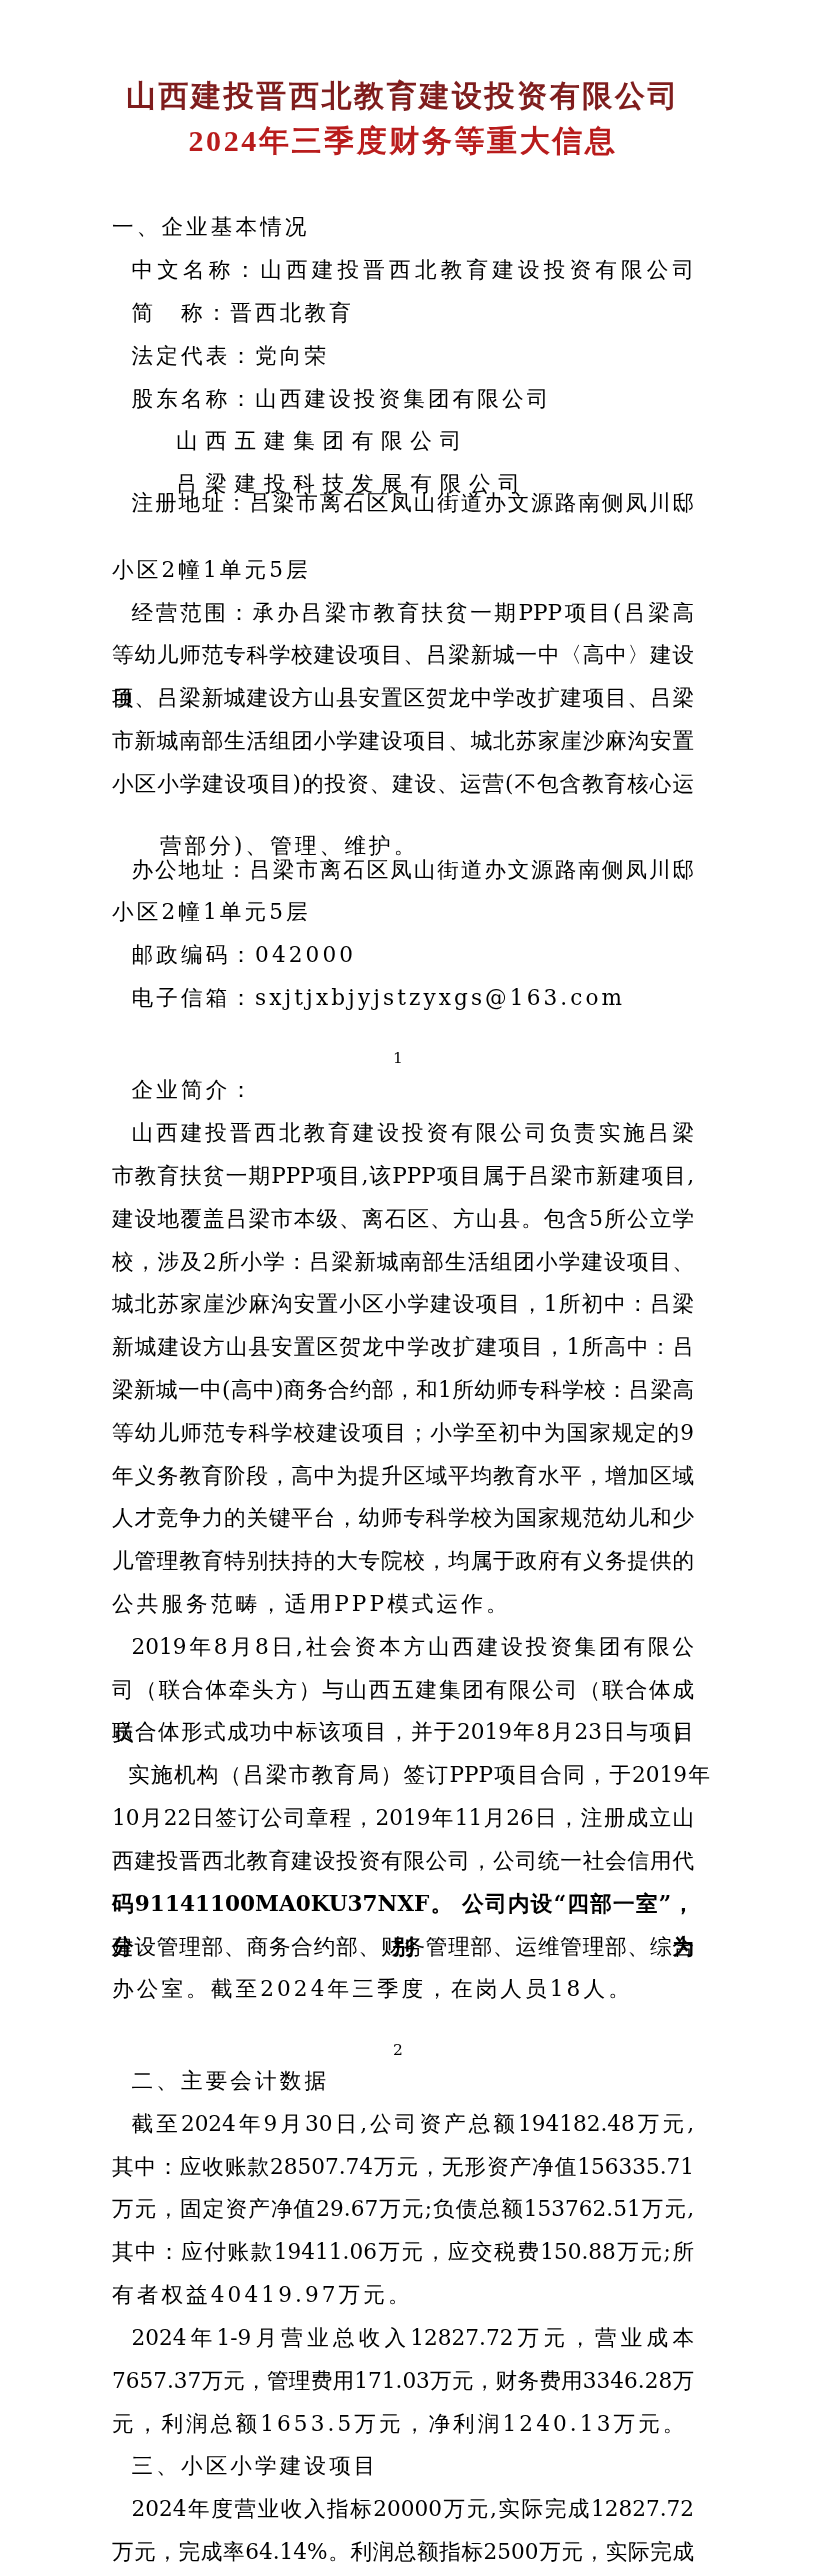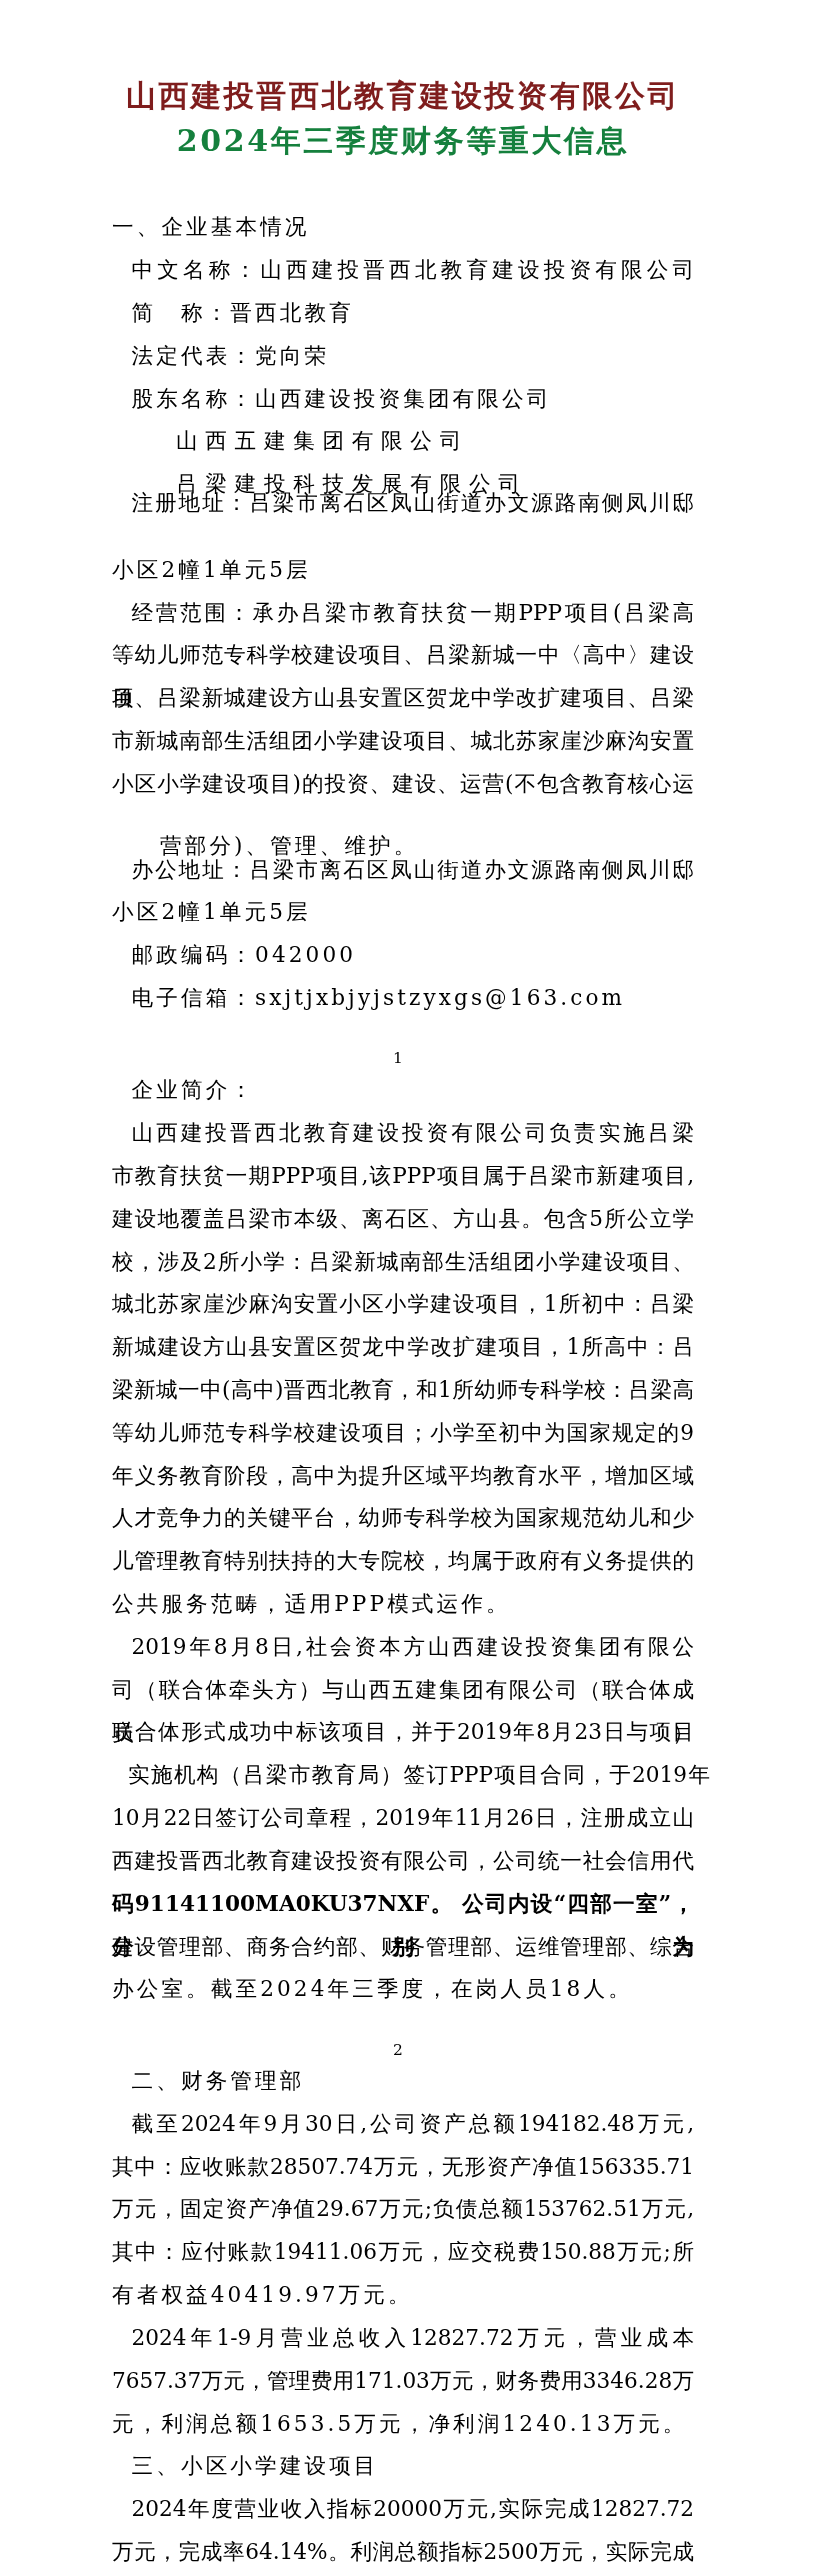--- a/index.html
+++ b/index.html
@@ -52,21 +52,21 @@
     line-height:21.6px;
     text-align:center;
     font-size:15.5px;
   }
 </style>
 </head>
 <body>
 
 <div class="page-canvas">
   <div class="doc-title title-1" style="color: #7f1d1d;">山西建投晋西北教育建设投资有限公司</div>
-  <div class="doc-title title-2" style="color: #15803d;">2024年三季度财务等重大信息</div>
+  <div class="doc-title title-2" style="color: #b91c1c; font-family: Liberation Serif, serif;">2024年三季度财务等重大信息</div>
   <div id="doc-body">
       <div class="ln e" style="top: 205px;">一、企业基本情况</div>
       <div class="ln f" style="top: 248px;">中文名称：山西建投晋西北教育建设投资有限公司</div>
       <div class="ln p" style="top: 291px;">简　称：晋西北教育</div>
       <div class="ln p" style="top: 334px;">法定代表：党向荣</div>
       <div class="ln p" style="top: 377px;">股东名称：山西建设投资集团有限公司</div>
       <div class="ln sub" style="top: 419px;">山西五建集团有限公司</div>
       <div class="ln sub" style="top: 462px;">吕梁建投科技发展有限公司</div>
       <div class="ln f" style="top: 481px;">注册地址：吕梁市离石区凤山街道办文源路南侧凤川邸</div>
       <div class="ln e" style="top: 548px;">小区2幢1单元5层</div>
@@ -81,37 +81,37 @@
       <div class="ln p" style="top: 933px;">邮政编码：042000</div>
       <div class="ln p" style="top: 976px;">电子信箱：sxjtjxbjyjstzyxgs@163.com</div>
       <div class="pgnum" style="top: 1048px;">1</div>
       <div class="ln p" style="top: 1068px;">企业简介：</div>
       <div class="ln f" style="top: 1111px;">山西建投晋西北教育建设投资有限公司负责实施吕梁</div>
       <div class="ln j" style="top: 1154px;">市教育扶贫一期PPP项目,该PPP项目属于吕梁市新建项目,</div>
       <div class="ln j" style="top: 1197px;">建设地覆盖吕梁市本级、离石区、方山县。包含5所公立学</div>
       <div class="ln j" style="top: 1240px;">校，涉及2所小学：吕梁新城南部生活组团小学建设项目、</div>
       <div class="ln j" style="top: 1282px;">城北苏家崖沙麻沟安置小区小学建设项目，1所初中：吕梁</div>
       <div class="ln j" style="top: 1325px;">新城建设方山县安置区贺龙中学改扩建项目，1所高中：吕</div>
-      <div class="ln j" style="top: 1368px;">梁新城一中(高中)晋西北教育，和1所幼师专科学校：吕梁高</div>
+      <div class="ln j" style="top: 1368px;">梁新城一中(高中)商务合约部，和1所幼师专科学校：吕梁高</div>
       <div class="ln j" style="top: 1411px;">等幼儿师范专科学校建设项目；小学至初中为国家规定的9</div>
       <div class="ln j" style="top: 1454px;">年义务教育阶段，高中为提升区域平均教育水平，增加区域</div>
       <div class="ln j" style="top: 1496px;">人才竞争力的关键平台，幼师专科学校为国家规范幼儿和少</div>
       <div class="ln j" style="top: 1539px;">儿管理教育特别扶持的大专院校，均属于政府有义务提供的</div>
       <div class="ln e" style="top: 1582px;">公共服务范畴，适用PPP模式运作。</div>
       <div class="ln f" style="top: 1625px;">2019年8月8日,社会资本方山西建设投资集团有限公</div>
       <div class="ln j" style="top: 1668px;">司（联合体牵头方）与山西五建集团有限公司（联合体成员）</div>
       <div class="ln j" style="top: 1710px;">联合体形式成功中标该项目，并于2019年8月23日与项目</div>
       <div class="ln j" style="top: 1753px; margin-left: 16px;">实施机构（吕梁市教育局）签订PPP项目合同，于2019年</div>
       <div class="ln j" style="top: 1796px;">10月22日签订公司章程，2019年11月26日，注册成立山</div>
       <div class="ln j" style="top: 1839px;">西建投晋西北教育建设投资有限公司，公司统一社会信用代</div>
       <div class="ln j" style="top: 1882px; font-weight: bold;">码91141100MA0KU37NXF。 公司内设“四部一室”，分别为</div>
       <div class="ln j" style="top: 1925px;">建设管理部、商务合约部、财务管理部、运维管理部、综合</div>
       <div class="ln e" style="top: 1967px;">办公室。截至2024年三季度，在岗人员18人。</div>
       <div class="pgnum" style="top: 2040px;">2</div>
-      <div class="ln p" style="top: 2059px;">二、财务管理部</div>
+      <div class="ln p" style="top: 2059px;">二、主要会计数据</div>
       <div class="ln f" style="top: 2102px;">截至2024年9月30日,公司资产总额194182.48万元,</div>
       <div class="ln j" style="top: 2145px;">其中：应收账款28507.74万元，无形资产净值156335.71</div>
       <div class="ln j" style="top: 2187px;">万元，固定资产净值29.67万元;负债总额153762.51万元,</div>
       <div class="ln j" style="top: 2230px;">其中：应付账款19411.06万元，应交税费150.88万元;所</div>
       <div class="ln e" style="top: 2273px;">有者权益40419.97万元。</div>
       <div class="ln f" style="top: 2316px;">2024年1-9月营业总收入12827.72万元，营业成本</div>
       <div class="ln j" style="top: 2359px;">7657.37万元，管理费用171.03万元，财务费用3346.28万</div>
       <div class="ln e" style="top: 2402px;">元，利润总额1653.5万元，净利润1240.13万元。</div>
       <div class="ln p" style="top: 2444px;">三、小区小学建设项目</div>
       <div class="ln f" style="top: 2487px;">2024年度营业收入指标20000万元,实际完成12827.72</div>

